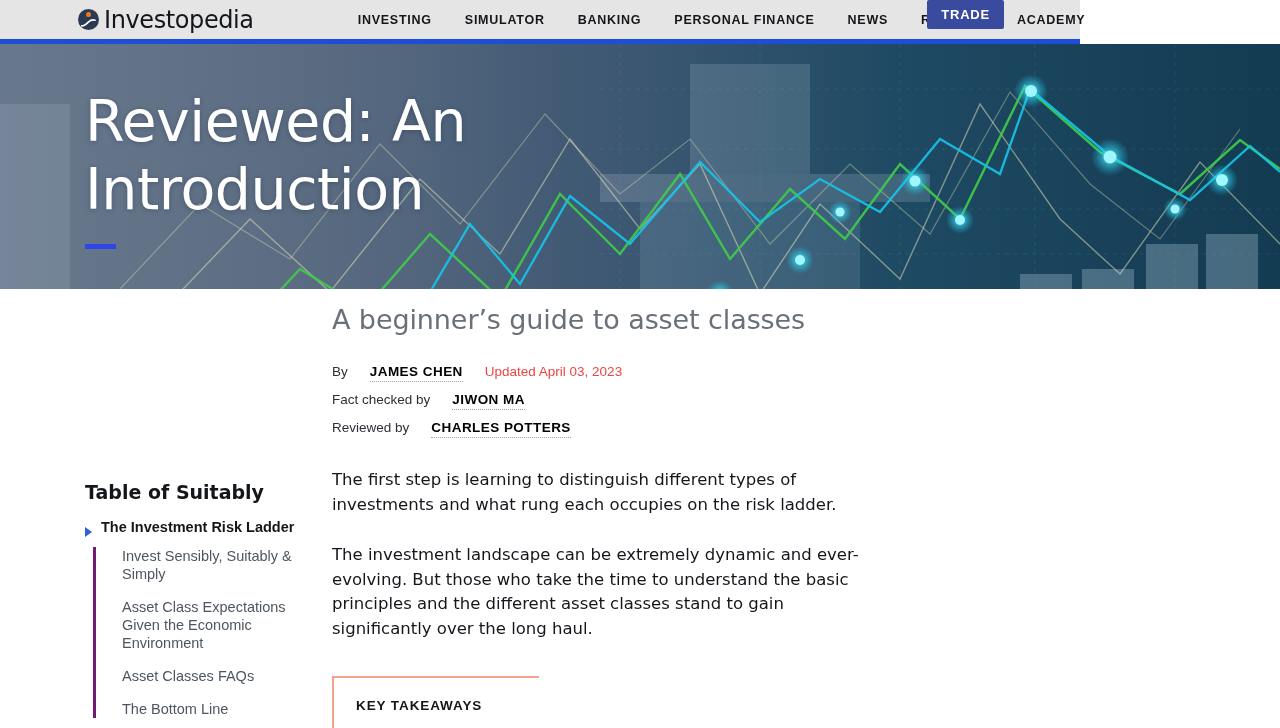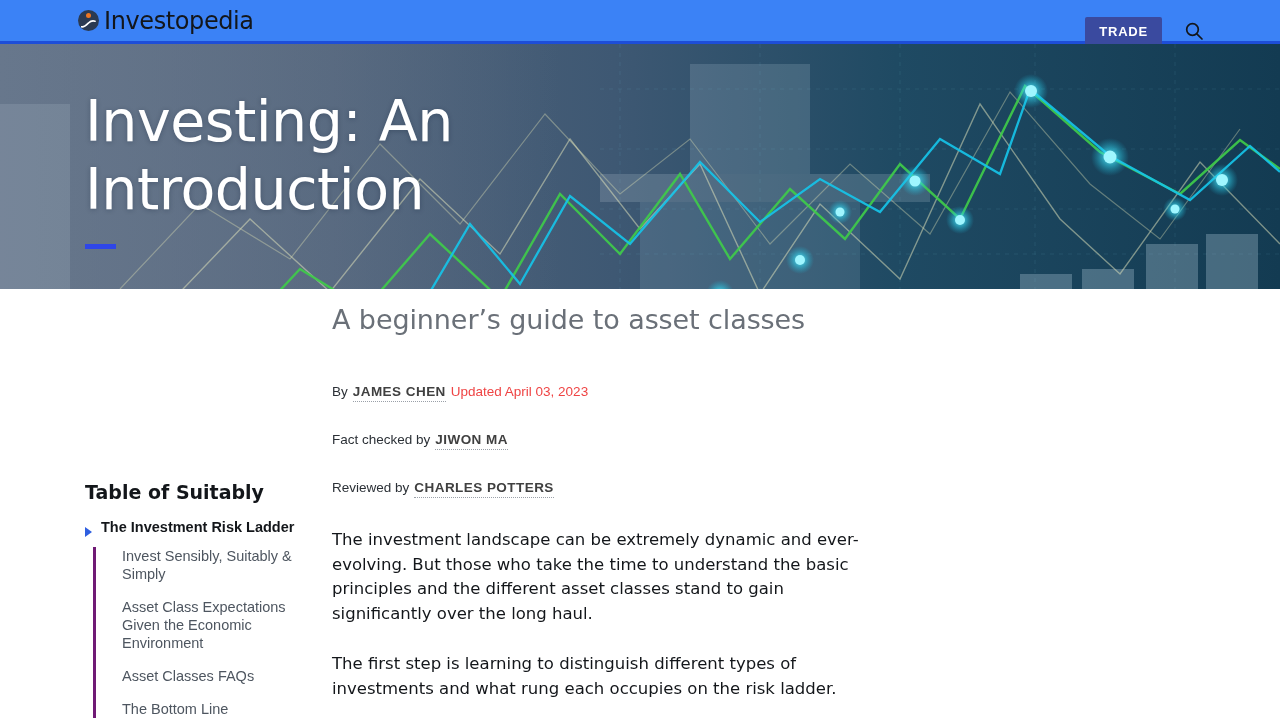--- a/index.html
+++ b/index.html
@@ -7,25 +7,25 @@
     width: 1280px; height: 728px;
     background: #ffffff;
     font-family: "Liberation Sans", sans-serif;
     overflow: hidden;
   }
 
   
   .site-header {
     position: relative;
     height: 44px;
-    width: 1280px;
-    background: #3b82f6;
+    width: 1080px;
+    background: #e5e5e5;
     display: flex;
     align-items: center;
-    border-bottom: 3px solid #1d4ed8;
+    border-bottom: 5px solid #1d4ed8;
   }
   .logo-wrap {
     display: flex; align-items: center; gap: 5px;
     margin-left: 78px;
     cursor: pointer;
   }
   .logo-mark {
     width: 21px; height: 21px; border-radius: 50%;
     background: #2b3a52;
     position: relative; flex: none;
@@ -49,23 +49,24 @@
     margin-left: 104px; gap: 33px;
   }
   .main-nav a {
     font-size: 12.5px; font-weight: 700;
     letter-spacing: 0.75px;
     color: #13161a; text-decoration: none;
     white-space: nowrap;
     font-family: "Liberation Sans", sans-serif;
   }
   .header-right {
-    position: absolute; right: 0; top: 9px; height: 44px;
-    display: flex; align-items: center; gap: 22px;
+    position: absolute; right: 0; top: 0; height: 44px;
+    display: flex; align-items: flex-end; gap: 22px;
     padding-right: 76px;
+    flex-direction: column;
   }
   .trade-btn {
     background: #3a4a9f; color: #ffffff;
     font-size: 13px; font-weight: 700; letter-spacing: 0.8px;
     border: none; border-radius: 2px;
     padding: 7px 14px; cursor: pointer;
     font-family: "Liberation Sans", sans-serif;
   }
   .search-btn {
     background: none; border: none; cursor: pointer;
@@ -156,30 +157,29 @@
   .article-subtitle {
     font-size: 27px; color: #6a7078;
     font-weight: 400; line-height: 34px;
     letter-spacing: -0.1px;
     font-family: "DejaVu Sans", sans-serif;
   }
   .byline { margin-top: 26px; }
   .byline-row {
     font-size: 13.5px; color: #2b3036;
     line-height: 17px; margin-bottom: 9px;
-    display: flex; align-items: baseline; gap: 5px;
+    display: flex; align-items: baseline; gap: 22px;
     flex-wrap: wrap;
   }
   .byline-label { color: #2b3036; }
   .byline-name {
     font-weight: 700; letter-spacing: 0.45px;
-    color: #404040; cursor: pointer;
+    color: #000000; cursor: pointer;
     border-bottom: 1px dotted #9aa0a8;
     padding-bottom: 1px;
-    margin-top: 20px;
   }
   .byline-date { color: #ef4444; }
 
   .body-p {
     font-size: 16.5px; line-height: 24.5px;
     color: #13161a; margin-top: 26px;
     font-family: "DejaVu Sans", sans-serif;
   }
   .body-p:first-of-type { margin-top: 30px; }
 
@@ -229,20 +229,29 @@
   <div class="logo-wrap">
     <span class="logo-mark">
       <span class="dot"></span>
       <svg class="swoosh" viewBox="0 0 15 8">
         <path d="M0.5 6.8 C3 7.6 5.5 5 7.5 3 C9.5 1 11.5 0.4 14 1.2" stroke="#ffffff" stroke-width="1.7" fill="none" stroke-linecap="round"></path>
       </svg>
     </span>
     <span class="logo-text">Investopedia</span>
   </div>
 
+  <nav class="main-nav">
+    <a href="#">INVESTING</a>
+    <a href="#">SIMULATOR</a>
+    <a href="#">BANKING</a>
+    <a href="#">PERSONAL FINANCE</a>
+    <a href="#">NEWS</a>
+    <a href="#">REVIEWS</a>
+    <a href="#">ACADEMY</a>
+  </nav>
 
   <div class="header-right">
     <button class="trade-btn">TRADE</button>
     <button class="search-btn">
       <svg width="20" height="20" viewBox="0 0 20 20">
         <circle cx="8.5" cy="8.5" r="5.8" stroke="#13161a" stroke-width="1.7" fill="none"></circle>
         <line x1="12.8" y1="12.8" x2="18" y2="18" stroke="#13161a" stroke-width="1.7" stroke-linecap="round"></line>
       </svg>
     </button>
   </div>
@@ -328,21 +337,21 @@
       <circle cx="720" cy="250" r="14" fill="url(#glow)"></circle>
       <circle cx="720" cy="250" r="5" fill="#9ff6ff"></circle>
       <circle cx="840" cy="168" r="12" fill="url(#glow)"></circle>
       <circle cx="840" cy="168" r="4.5" fill="#9ff6ff"></circle>
       <circle cx="1175" cy="165" r="12" fill="url(#glow)"></circle>
       <circle cx="1175" cy="165" r="4.5" fill="#9ff6ff"></circle>
     </g>
   </svg>
 
   <div class="hero-inner">
-    <h1 class="hero-title">Investing: An Introduction</h1>
+    <h1 class="hero-title">Reviewed: An Introduction</h1>
     <div class="hero-accent"></div>
   </div>
 </section>
 
 <div class="page">
 
   <aside class="toc">
     <div class="toc-title">Table of Suitably</div>
 
     <div class="toc-active">
@@ -370,22 +379,22 @@
       <div class="byline-row">
         <span class="byline-label">Fact checked by</span>
         <span class="byline-name">JIWON MA</span>
       </div>
       <div class="byline-row">
         <span class="byline-label">Reviewed by</span>
         <span class="byline-name">CHARLES POTTERS</span>
       </div>
     </div>
 
+    <p class="body-p">The first step is learning to distinguish different types of investments and what rung each occupies on the risk ladder.</p>
     <p class="body-p">The investment landscape can be extremely dynamic and ever-evolving. But those who take the time to understand the basic principles and the different asset classes stand to gain significantly over the long haul.</p>
-    <p class="body-p">The first step is learning to distinguish different types of investments and what rung each occupies on the risk ladder.</p>
 
     <section class="takeaways">
       <div class="takeaways-title">KEY TAKEAWAYS</div>
       <ul>
         <li><span>Investing can be a daunting prospect for </span><a href="#" class="inline-link">beginners</a><span>, with an enormous variety of possible assets to add to a portfolio.</span></li>
 
       </ul>
     </section>
   </article>
 

